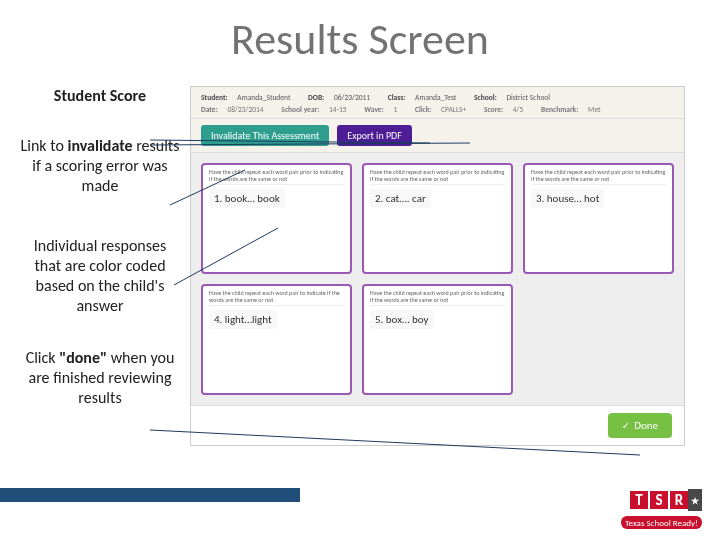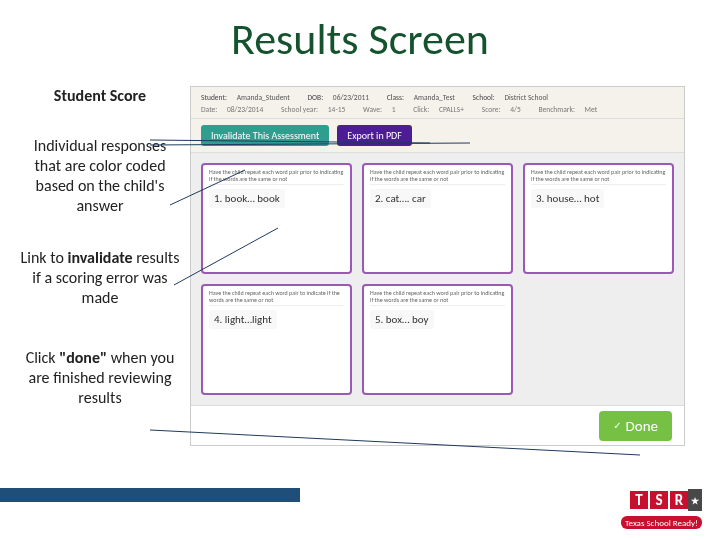--- a/index.html
+++ b/index.html
@@ -1,40 +1,40 @@
 <!DOCTYPE html>
 <html><head>
 <meta charset="utf-8">
 <style>
   * { box-sizing: border-box; margin: 0; padding: 0; }
   body { width: 720px; height: 540px; font-family: Calibri, Arial, sans-serif; background: #fff; position: relative; overflow: hidden; }
-  .title { font-size: 44px; color: #14532d; text-align: center; margin-top: 12px; font-weight: 400; }
+  .title { font-size: 44px; color: #737373; text-align: center; margin-top: 12px; font-weight: 400; }
   .content { display: flex; margin-top: 20px; }
   .left-col { width: 190px; padding-left: 20px; padding-right: 10px; }
   .annot { font-size: 16px; color: #222; text-align: center; line-height: 1.25; }
   .annot.h { font-weight: 700; margin-bottom: 30px; }
   .annot.a2 { margin-bottom: 40px; }
   .annot.a3 { margin-bottom: 32px; }
   .annot .bold { font-weight: 700; }
   .app { width: 495px; height: 360px; border: 1px solid #ccc; background: #fafafa; display: flex; flex-direction: column; position: relative; }
   .app-header { background: #f5f2ec; border-bottom: 1px solid #ddd; padding: 6px 10px 4px; font-size: 7.5px; color: #555; }
   .app-header .row1 span { margin-right: 8px; }
   .app-header .row2 { margin-top: 3px; }
   .app-header .row2 span { margin-right: 8px; color: #777; }
-  .app-header .lbl { font-weight: 400; color: #444; }
+  .app-header .lbl { font-weight: 700; color: #444; }
   .btnrow { padding: 6px 10px; display: flex; gap: 8px; background: #f5f2ec; border-bottom: 1px solid #ddd; }
   .hbtn { font-size: 10px; padding: 4px 10px; border-radius: 3px; color: #fff; cursor: pointer; }
   .hbtn.inval { background: #2e9e8f; }
   .hbtn.pdf { background: #4c1d95; }
   .cards { flex: 1; background: #eee; padding: 10px; display: grid; grid-template-columns: repeat(3,1fr); grid-template-rows: auto auto; gap: 10px; overflow: hidden; }
   .card { background: #fff; border: 2px solid #9b59b6; border-radius: 4px; padding: 4px 6px; display: flex; flex-direction: column; }
   .card-prompt { font-size: 6px; color: #666; border-bottom: 1px solid #eee; padding-bottom: 2px; margin-bottom: 4px; line-height: 1.1; min-height: 14px; overflow: hidden; }
   .card-answer { font-size: 11px; color: #333; background: #f8f8f8; padding: 3px 5px; border-radius: 2px; align-self: flex-start; }
   .app-footer { background: #fff; border-top: 1px solid #ddd; height: 40px; display: flex; align-items: center; justify-content: flex-end; padding: 0 12px; }
-  .done-btn { background: #76c043; color: #fff; font-size: 15px; padding: 6px 14px; border-radius: 4px; cursor: pointer; display: flex; align-items: center; gap: 4px; }
+  .done-btn { background: #76c043; color: #fff; font-size: 11px; padding: 6px 14px; border-radius: 4px; cursor: pointer; display: flex; align-items: center; gap: 4px; }
   .done-btn::before { content: "✓"; font-size: 10px; }
   .lines { position: absolute; pointer-events: none; top: 0; left: 0; }
   .bottom-bar { position: absolute; left: 0; bottom: 38px; width: 300px; height: 14px; background: #1f4e79; }
   .brand { position: absolute; right: 18px; bottom: 10px; text-align: right; }
   .brand-logo { display: inline-flex; }
   .brand-logo .sq { width: 22px; height: 22px; display: flex; align-items: center; justify-content: center; font-size: 15px; font-weight: 700; color: #fff; }
   .sq.t { background: #c8102e; border: 2px solid #fff; }
   .sq.s { background: #c8102e; border: 2px solid #fff; margin-left: -2px; }
   .sq.r { background: #c8102e; border: 2px solid #fff; margin-left: -2px; }
   .sq.star { background: #484848; width: 14px; height: 22px; font-size: 9px; margin-left: -2px; }
@@ -42,24 +42,24 @@
 </style>
 </head>
 <body>
 
 <div class="title">Results Screen</div>
 
 <div class="content">
 
   <div class="left-col">
     <div class="annot h">Student Score</div>
-    <div class="annot a3">Individual responses that are color coded based on the child's answer</div>
     <div class="annot a2">
       <span>Link to </span><span class="bold">invalidate</span><span> results if a scoring error was made</span>
     </div>
+    <div class="annot a3">Individual responses that are color coded based on the child's answer</div>
     <div class="annot a4">
       <span>Click </span><span class="bold">"done"</span><span> when you are finished reviewing results</span>
     </div>
   </div>
 
   <div class="app">
     <div class="app-header">
       <div class="row1">
         <span><span class="lbl">Student:</span> <span>Amanda_Student</span></span>
         <span><span class="lbl">DOB:</span> <span>06/23/2011</span></span>

